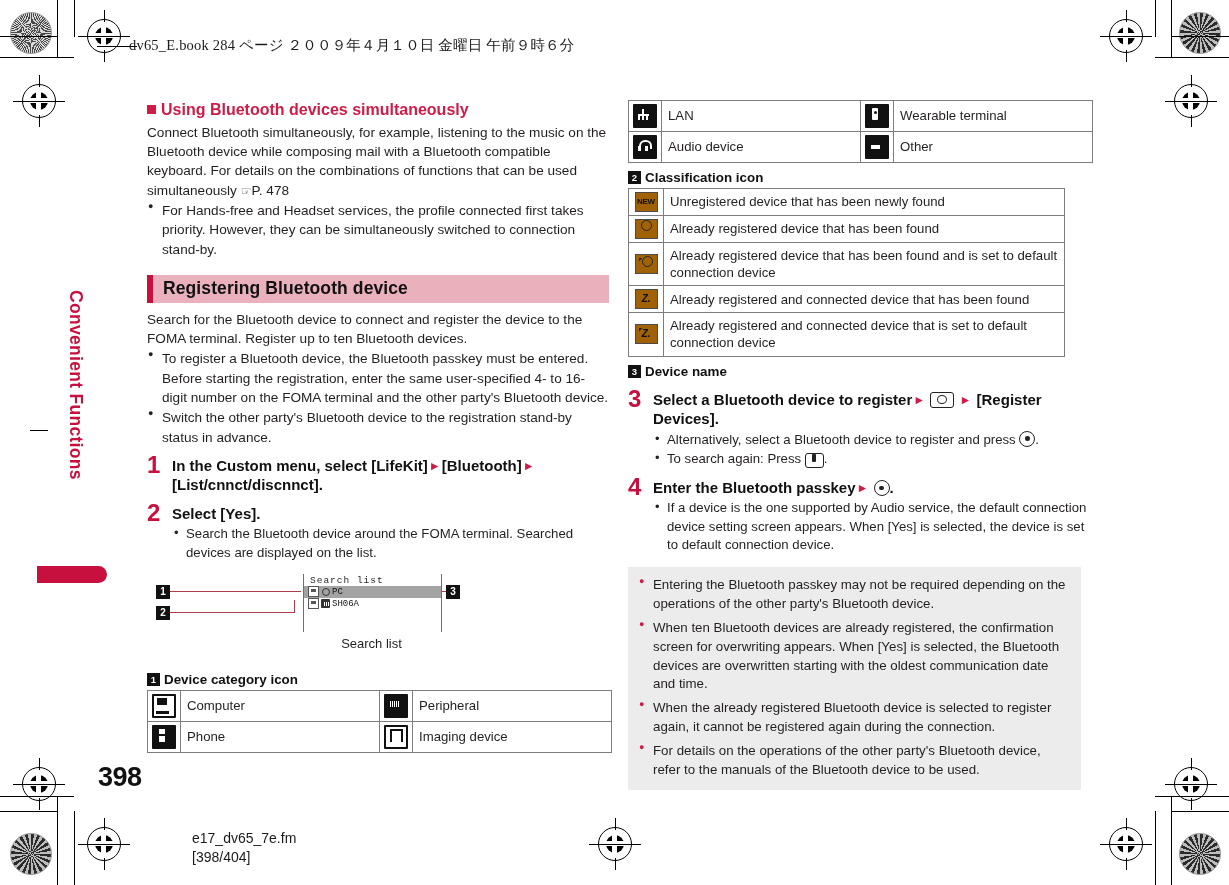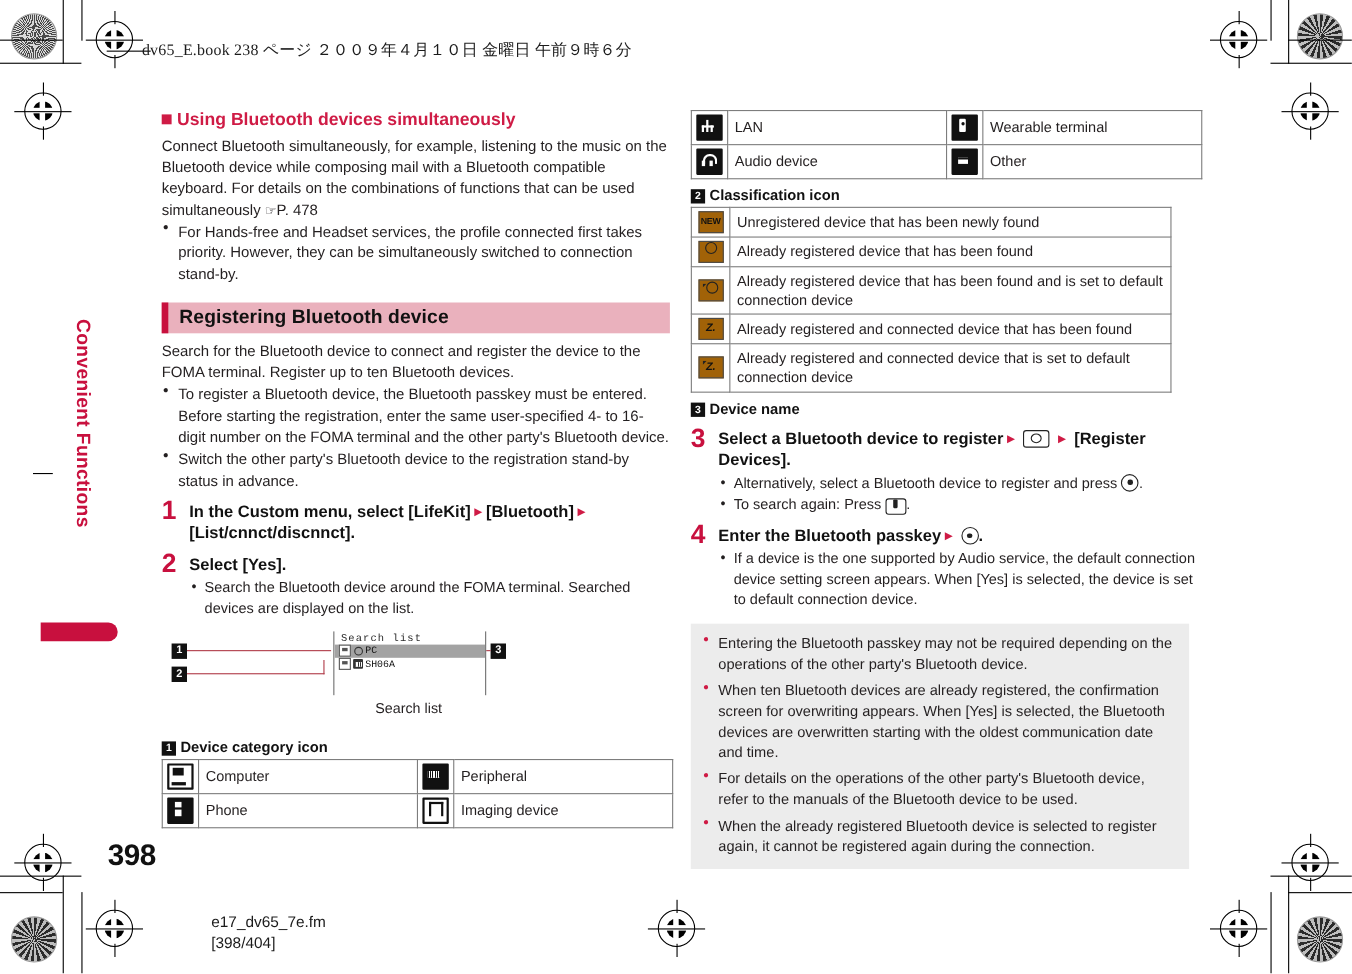--- a/index.html
+++ b/index.html
@@ -471,21 +471,21 @@
   <div class="cropline hl" style="left:1171px; top:36px; width:58px;"></div>
   <div class="cropline vl" style="left:74px; top:0px; height:37px;"></div>
   <div class="cropline vl" style="left:1155px; top:0px; height:37px;"></div>
   <div class="cropline vl" style="left:74px; top:811px; height:74px;"></div>
   <div class="cropline vl" style="left:1155px; top:811px; height:74px;"></div>
   <div class="cropline hl" style="left:0px; top:811px; width:57px;"></div>
   <div class="cropline hl" style="left:1171px; top:811px; width:58px;"></div>
   <div class="cropline hl" style="left:97px; top:46px; width:40px;"></div>
   <div class="sidebar-tick"></div>
 
-  <div class="runhead">dv65_E.book   238 ページ   ２００９年４月１０日   金曜日   午前９時６分</div>
+  <div class="runhead">dv65_E.book   284 ページ   ２００９年４月１０日   金曜日   午前９時６分</div>
 
   <div class="sidetab">Convenient Functions</div>
   <div class="sidebar-bar"></div>
 
   <div class="pageno">398</div>
   <div class="filename">
     <div>e17_dv65_7e.fm</div>
     <div>[398/404]</div>
   </div>
 
@@ -643,20 +643,20 @@
       <span class="title"><span>Enter the Bluetooth passkey</span><span class="tri">►</span> <span class="key-dot"></span><span>.</span></span>
       <ul class="dots">
         <li>If a device is the one supported by Audio service, the default connection device setting screen appears. When [Yes] is selected, the device is set to default connection device.</li>
       </ul>
     </div>
 
     <div class="notebox">
       <ul>
         <li>Entering the Bluetooth passkey may not be required depending on the operations of the other party's Bluetooth device.</li>
         <li>When ten Bluetooth devices are already registered, the confirmation screen for overwriting appears. When [Yes] is selected, the Bluetooth devices are overwritten starting with the oldest communication date and time.</li>
+        <li>When the already registered Bluetooth device is selected to register again, it cannot be registered again during the connection.</li>
         <li>For details on the operations of the other party's Bluetooth device, refer to the manuals of the Bluetooth device to be used.</li>
-        <li>When the already registered Bluetooth device is selected to register again, it cannot be registered again during the connection.</li>
       </ul>
     </div>
 
   </div>
 
 </div>
 
 </body></html>

